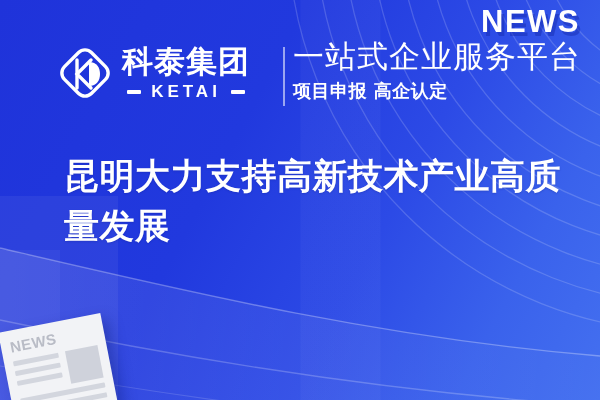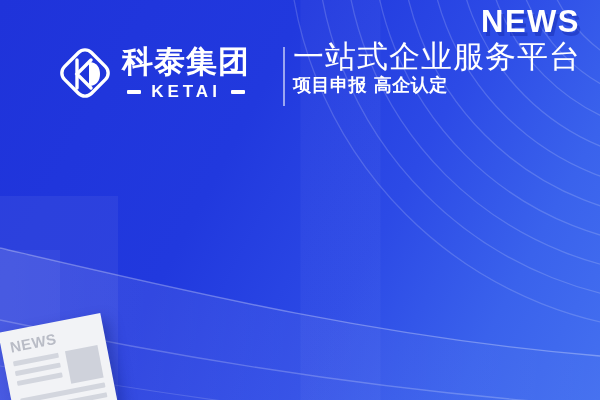--- a/index.html
+++ b/index.html
@@ -72,21 +72,21 @@
     background:rgba(255,255,255,0.55);
   }
 
   .tagline{position:absolute;left:293px;top:40px;}
   .tagline-main{
     font-size:31px;color:#ffffff;letter-spacing:1px;line-height:1.08;
     font-family:"DejaVu Sans","Liberation Sans",sans-serif;
     white-space:nowrap;
   }
   .tagline-sub{
-    margin-top:0;
+    margin-top:6px;
     font-size:18px;font-weight:bold;color:#ffffff;letter-spacing:0.5px;
     font-family:"DejaVu Sans","Liberation Sans",sans-serif;
     white-space:nowrap;
   }
 
   .news-badge{
     position:absolute;right:20px;top:4px;
     font-size:31px;font-weight:bold;color:#ffffff;
     letter-spacing:1.5px;
     text-shadow:3px 4px 0 rgba(20,40,170,0.45);
@@ -191,20 +191,21 @@
     <div class="divider"></div>
 
     <div class="tagline">
       <div class="tagline-main">一站式企业服务平台</div>
       <div class="tagline-sub">项目申报 高企认定</div>
     </div>
 
     <div class="news-badge">NEWS</div>
   </div>
 
+  <div class="headline">昆明大力支持高新技术产业高质量发展</div>
 
   <div class="newspaper">
     <div class="np-head">NEWS</div>
     <div class="np-body">
       <div class="np-lines">
         <div class="np-line"></div>
         <div class="np-line"></div>
         <div class="np-line"></div>
       </div>
       <div class="np-img"></div>

